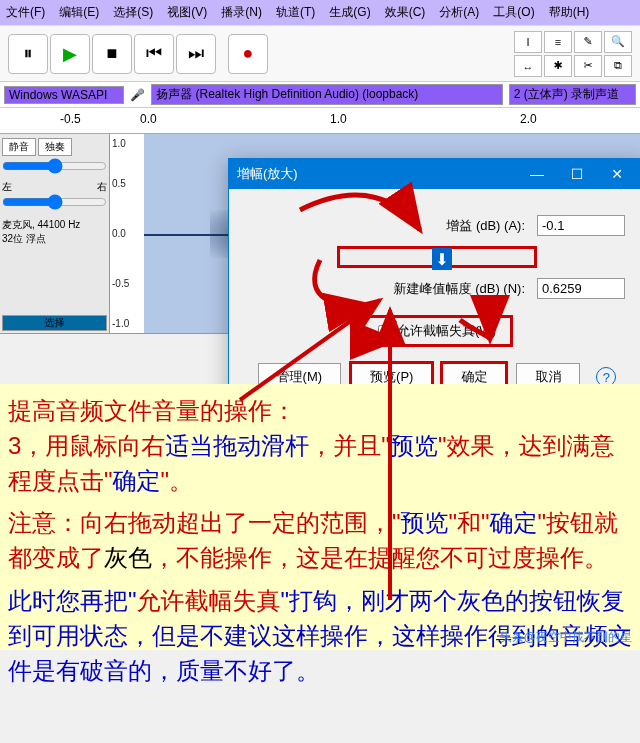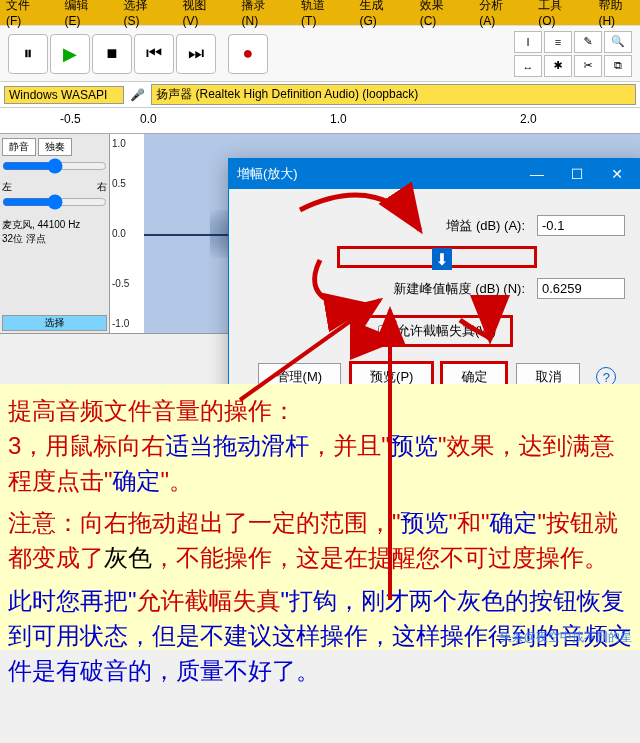--- a/index.html
+++ b/index.html
@@ -1,27 +1,27 @@
 <!DOCTYPE html>
 <html><head>
 <meta charset="utf-8">
 <style>
 *{box-sizing:border-box;margin:0;padding:0;font-family:"Microsoft YaHei",sans-serif}
 body{width:640px;height:743px;background:#f0f0f0;position:relative;overflow:hidden}
-.menubar{background:#eab308;height:26px;display:flex;align-items:center;padding:0 6px;gap:24px;font-size:12px;border-bottom:1px solid #ddd}
+.menubar{background:#c4b5fd;height:26px;display:flex;align-items:center;padding:0 6px;gap:14px;font-size:12px;border-bottom:1px solid #ddd}
 .menubar span{cursor:default}
 .toolbar{background:#f8f8f8;height:56px;display:flex;align-items:center;padding:0 8px;gap:2px;border-bottom:1px solid #ccc}
 .tbtn{width:40px;height:40px;border:1px solid #bbb;border-radius:4px;background:#fff;display:flex;align-items:center;justify-content:center;font-size:18px}
 .tbtn.play{color:#0a0}
 .tbtn.rec{color:#c00}
 .sep{width:8px}
 .toolgrid{margin-left:auto;display:grid;grid-template-columns:repeat(4,28px);grid-template-rows:repeat(2,22px);gap:2px}
 .tg{border:1px solid #bbb;background:#fff;font-size:11px;display:flex;align-items:center;justify-content:center}
 .devbar{background:#fff;height:26px;display:flex;align-items:center;font-size:12px;padding:0 4px;gap:6px;border-bottom:1px solid #ccc}
-.devsel{border:1px solid #999;padding:1px 16px 1px 4px;background:#fde047}
+.devsel{border:1px solid #999;padding:1px 16px 1px 4px;background:#8b5cf6}
 .ruler{height:26px;background:#fff;display:flex;border-bottom:1px solid #aaa;position:relative;font-size:12px}
 .ruler .lbl{position:absolute;top:4px}
 .trackrow{display:flex;height:200px;background:#fff;border-bottom:1px solid #999}
 .trkpanel{width:110px;background:#e8e8e8;border-right:1px solid #999;font-size:10px;padding:2px;position:relative}
 .trkpanel .mini{display:flex;gap:2px;margin:2px 0}
 .trkpanel .mini button{font-size:10px;padding:1px 6px;border:1px solid #999;background:#fff}
 .trkpanel .pan{display:flex;justify-content:space-between;font-size:10px;margin-top:4px}
 .waveform{flex:1;position:relative;background:#b3c7e6}
 .waveform .sel{position:absolute;left:0;top:0;bottom:0;width:34px;background:#fff}
 .axis{position:absolute;left:2px;top:0;bottom:0;width:26px;font-size:10px;color:#222}
@@ -89,20 +89,21 @@
     <div class="tg">✱</div>
     <div class="tg">✂</div>
     <div class="tg">⧉</div>
   </div>
 </div>
 
 <div class="devbar">
   <span class="devsel">Windows WASAPI</span>
   <span>🎤</span>
   <span class="devsel" style="flex:1">扬声器 (Realtek High Definition Audio) (loopback)</span>
+  <span class="devsel">2 (立体声) 录制声道</span>
 </div>
 
 <div class="ruler">
   <span class="lbl" style="left:60px">-0.5</span>
   <span class="lbl" style="left:140px">0.0</span>
   <span class="lbl" style="left:330px">1.0</span>
   <span class="lbl" style="left:520px">2.0</span>
 </div>
 
 <div class="trackrow">
@@ -112,21 +113,21 @@
       <button>独奏</button>
     </div>
     <input type="range" style="width: 100%;" value="50">
     <div class="pan">
         <span>左</span>
         <span>右</span>
       </div>
     <input type="range" style="width: 100%;" value="50">
     <div style="margin-top:6px;white-space:pre-line">麦克风, 44100 Hz
 32位 浮点</div>
-    <div style="position:absolute;bottom:2px;left:2px;right:2px;border:1px solid #999;text-align:center;background:#7dd3fc">选择</div>
+    <div style="position:absolute;bottom:2px;left:2px;right:2px;border:1px solid #999;text-align:center;background:#0369a1">选择</div>
   </div>
   <div class="waveform">
     <div class="sel">
       <div class="axis">
         <span style="top:4px">1.0</span>
         <span style="top:44px">0.5</span>
         <span style="top:94px">0.0</span>
         <span style="top:144px">-0.5</span>
         <span style="top:184px">-1.0</span>
       </div>

